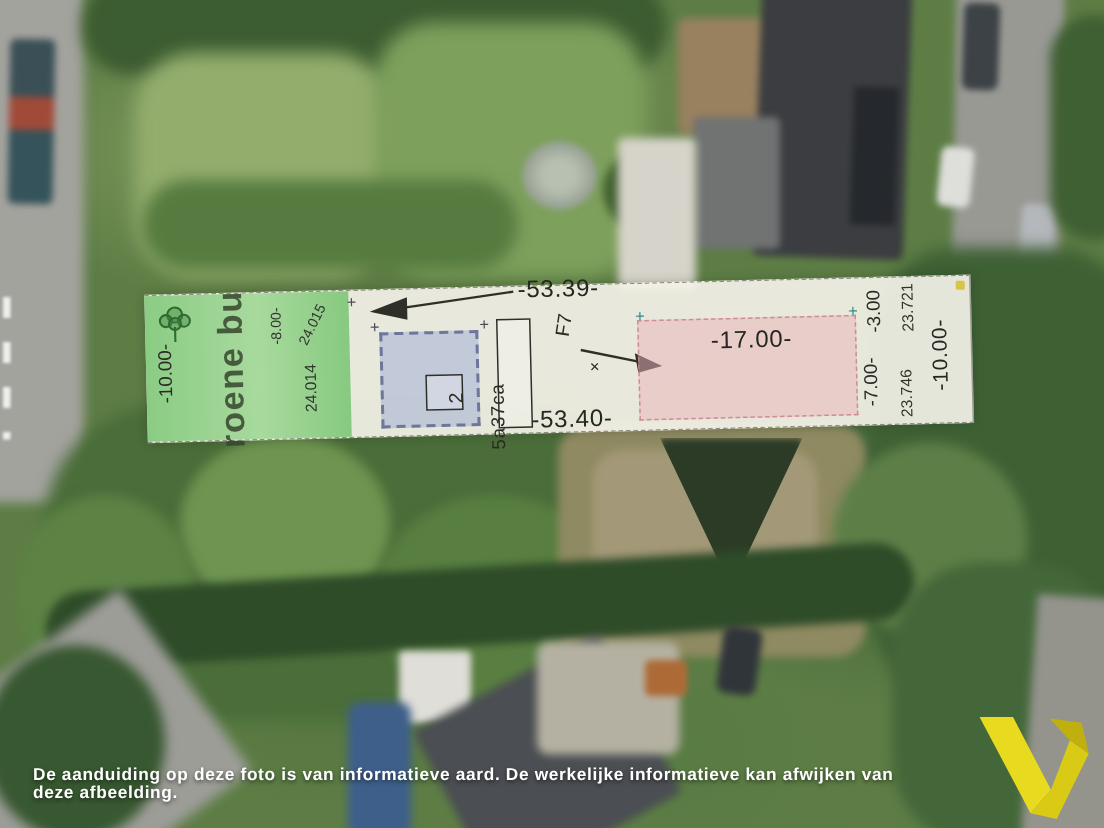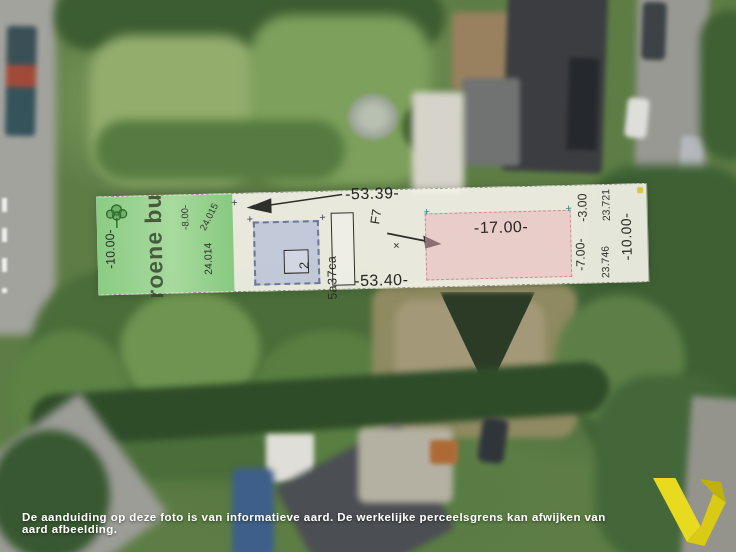--- a/index.html
+++ b/index.html
@@ -202,21 +202,21 @@
 
     <span class="rot dim-sm" style="left:483px;top:69px;">-7.00-</span>
     <span class="rot dim-sm" style="left:486px;top:22px;">-3.00</span>
     <span class="rot elev" style="left:509px;top:20px;">23.721</span>
     <span class="rot elev" style="left:507px;top:77px;">23.746</span>
     <span class="rot dim" style="left:529px;top:52px;font-size:14px;">-10.00-</span>
 
     <div class="ymark"></div>
   </div>
 
-  <div class="disclaimer">De aanduiding op deze foto is van informatieve aard. De werkelijke perceelsgrens kan afwijken van aard afbeelding.</div>
+  <div class="disclaimer">De aanduiding op deze foto is van informatieve aard. De werkelijke informatieve kan afwijken van deze afbeelding.</div>
 
   <svg class="logo" viewBox="0 0 80 70">
     <polygon points="4,0 27,0 53,50 39,66" fill="#e8da1e"></polygon>
     <polygon points="39,66 53,50 66,16 79,25 57,70" fill="#d9ca15"></polygon>
     <polygon points="66,16 79,25 74,4 52,1" fill="#c0b00e"></polygon>
   </svg>
 
 </div>
 
 </body></html>

